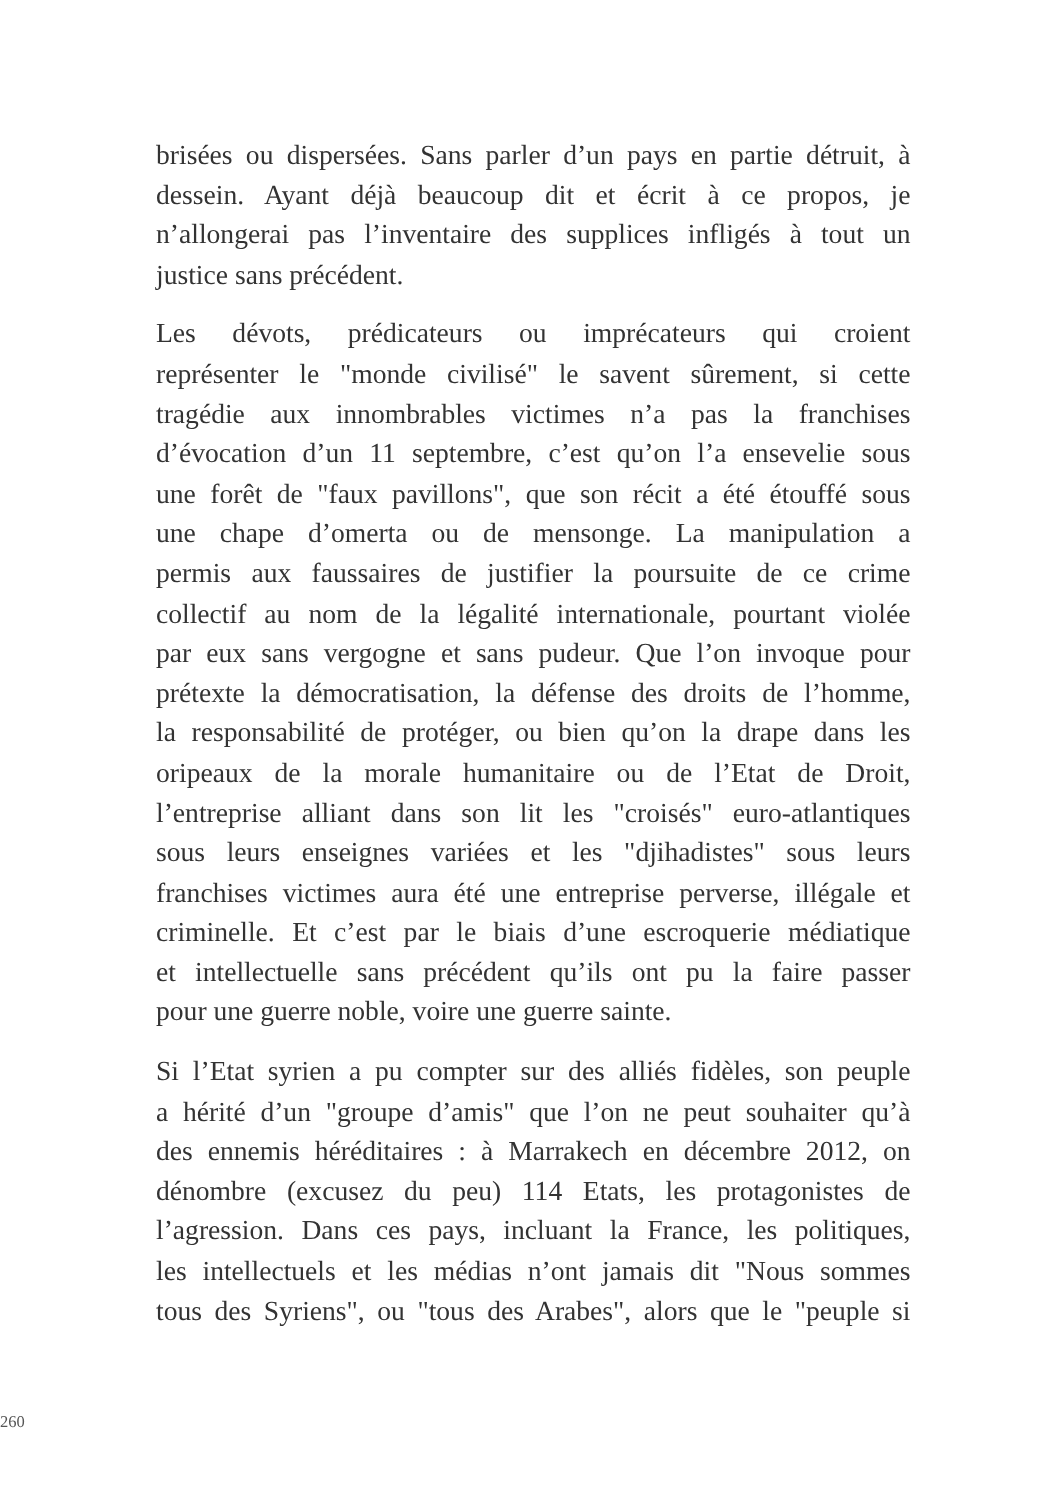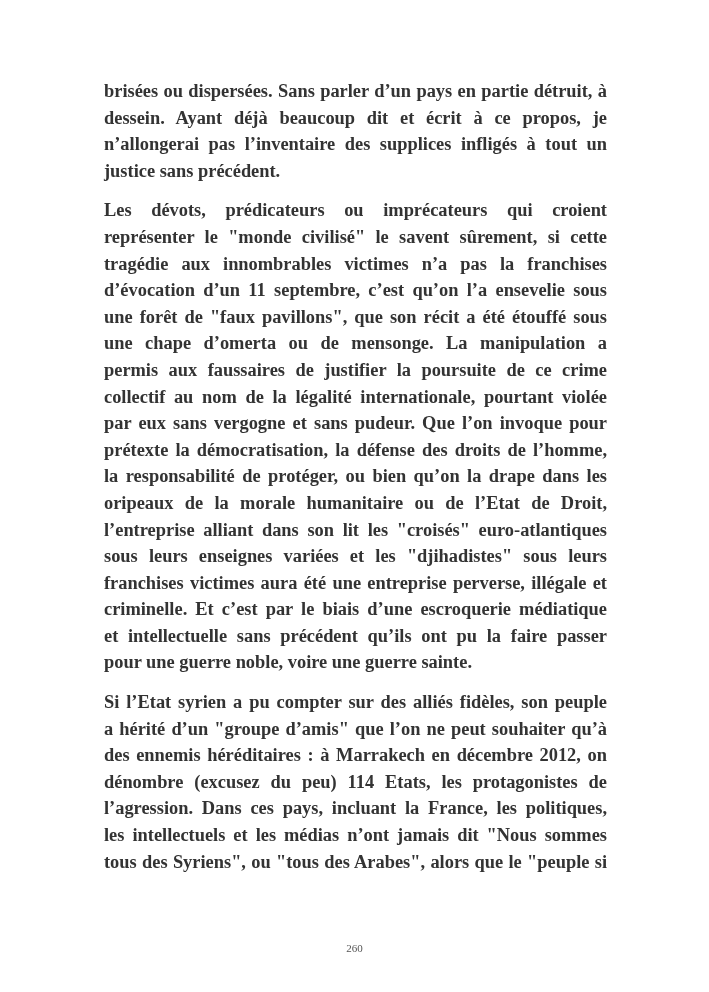--- a/index.html
+++ b/index.html
@@ -8,33 +8,31 @@
     position: absolute;
     left: 104px;
     top: 78px;
     width: 503px;
     font-family: "Liberation Serif", serif;
     font-size: 18.4px;
     line-height: 26.6px;
     color: #333333;
   }
   .para {
-    margin: 0 0 13px 0;
+    margin: 12px 0 13px 0;
     text-align: justify;
     text-align-last: left;
-    font-weight: bold;
   }
   .line { display: block; text-align: justify; text-align-last: justify; white-space: nowrap; }
   .line.last { text-align-last: left; }
   .page-number {
     position: absolute;
     left: 0;
     width: 709px;
     top: 942px;
-    text-align: center;
     font-family: "Liberation Serif", serif;
     font-size: 11px;
     color: #555555;
   }
 </style>
 </head>
 <body>
 
 <div class="page">
   <p class="para">

